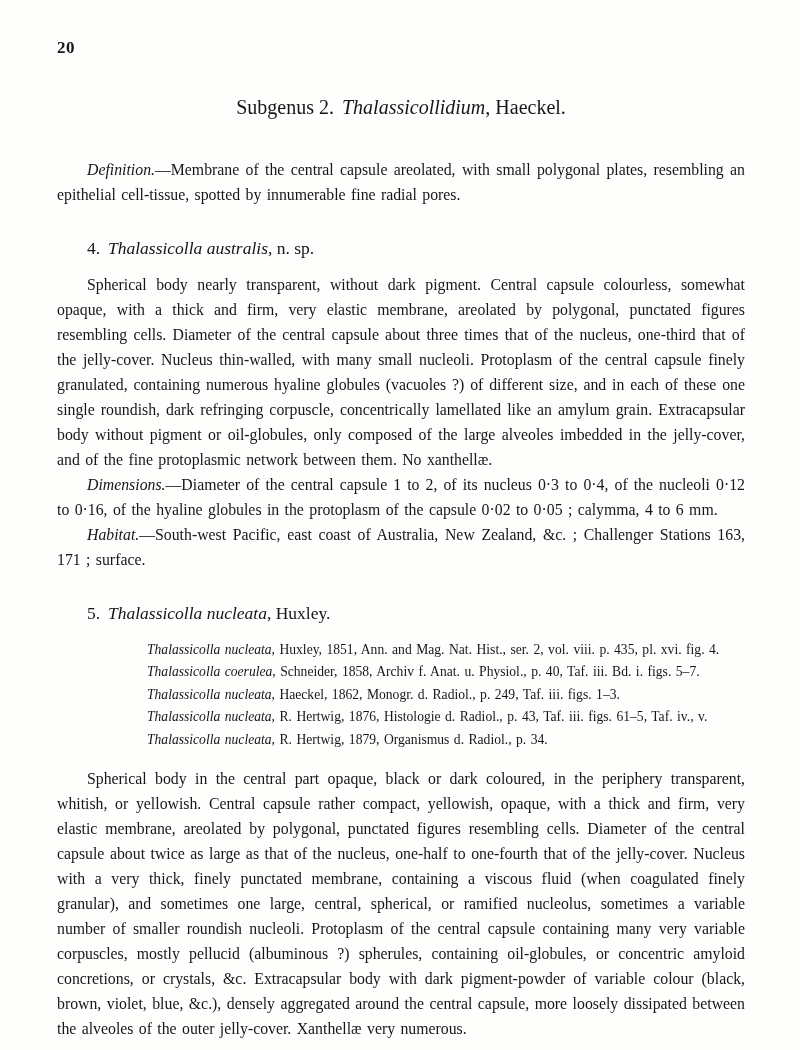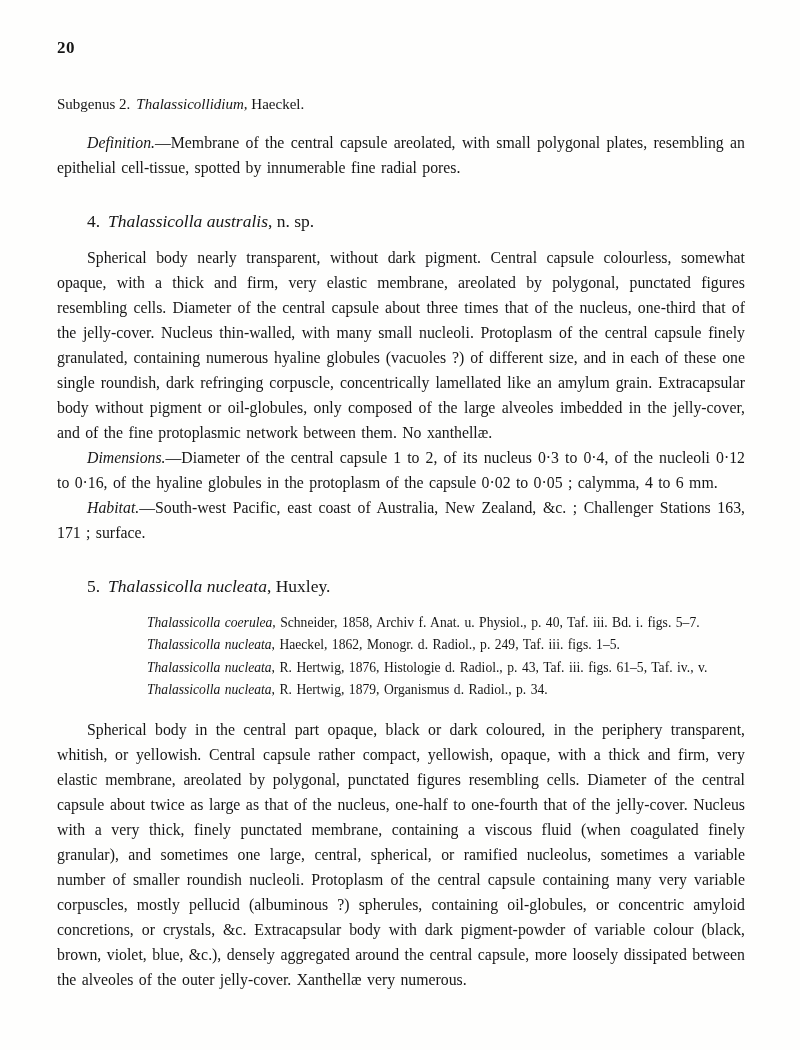--- a/index.html
+++ b/index.html
@@ -34,35 +34,35 @@
   }
   .running-title {
     font-size: 15px;
     font-weight: bold;
     letter-spacing: 1.8px;
     word-spacing: 4px;
   }
   
   .subgenus {
     margin: 36px 0 0 0;
-    text-align: left;
-    font-size: 15px;
+    text-align: center;
+    font-size: 20px;
     font-weight: normal;
   }
   .subgenus .lead { margin-right: 0.4em; }
   
   .para {
     margin: 0;
     text-indent: 30px;
     text-align: justify;
     font-size: 15.8px;
     line-height: 25px;
     word-spacing: 0.09em;
   }
-  .mt-def  { margin-top: 17px; }
+  .mt-def  { margin-top: 38px; }
   .mt-body { margin-top: 13px; }
   .mt-desc5 { margin-top: 15px; font-family: Liberation Serif, serif; }
   
   .species-heading {
     margin: 31px 0 0 30px;
     font-size: 17.5px;
     font-weight: normal;
   }
   .species-heading .num { margin-right: 0.45em; }
   
@@ -96,21 +96,22 @@
 
   <p class="para mt-body">Spherical body nearly transparent, without dark pigment.  Central capsule colourless, somewhat opaque, with a thick and firm, very elastic membrane, areolated by polygonal, punctated figures resembling cells.  Diameter of the central capsule about three times that of the nucleus, one-third that of the jelly-cover.  Nucleus thin-walled, with many small nucleoli.  Protoplasm of the central capsule finely granulated, containing numerous hyaline globules (vacuoles ?) of different size, and in each of these one single roundish, dark refringing corpuscle, concentrically lamellated like an amylum grain.  Extracapsular body without pigment or oil-globules, only composed of the large alveoles imbedded in the jelly-cover, and of the fine protoplasmic network between them.  No xanthellæ.</p>
 
   <p class="para"><i>Dimensions.</i><span>—Diameter of the central capsule 1 to 2, of its nucleus 0·3 to 0·4, of the nucleoli 0·12 to 0·16, of the hyaline globules in the protoplasm of the capsule 0·02 to 0·05 ; calymma, 4 to 6 mm.</span></p>
 
   <p class="para"><i>Habitat.</i><span>—South-west Pacific, east coast of Australia, New Zealand, &amp;c. ; Challenger Stations 163, 171 ; surface.</span></p>
 
   <h3 class="species-heading"><span class="num">5.</span><i>Thalassicolla nucleata</i><span>, Huxley.</span></h3>
 
   <div class="synonymy">
+    <p class="syn"><i>Thalassicolla nucleata</i><span>, Huxley, 1851, Ann. and Mag. Nat. Hist., ser. 2, vol. viii. p. 435, pl. xvi. fig. 4.</span></p>
     <p class="syn"><i>Thalassicolla coerulea</i><span>, Schneider, 1858, Archiv f. Anat. u. Physiol., p. 40, Taf. iii. Bd. i. figs. 5–7.</span></p>
-    <p class="syn"><i>Thalassicolla nucleata</i><span>, Haeckel, 1862, Monogr. d. Radiol., p. 249, Taf. iii. figs. 1–5.</span></p>
+    <p class="syn"><i>Thalassicolla nucleata</i><span>, Haeckel, 1862, Monogr. d. Radiol., p. 249, Taf. iii. figs. 1–3.</span></p>
     <p class="syn"><i>Thalassicolla nucleata</i><span>, R. Hertwig, 1876, Histologie d. Radiol., p. 43, Taf. iii. figs. 61–5, Taf. iv., v.</span></p>
     <p class="syn"><i>Thalassicolla nucleata</i><span>, R. Hertwig, 1879, Organismus d. Radiol., p. 34.</span></p>
   </div>
 
   <p class="para mt-desc5">Spherical body in the central part opaque, black or dark coloured, in the periphery transparent, whitish, or yellowish.  Central capsule rather compact, yellowish, opaque, with a thick and firm, very elastic membrane, areolated by polygonal, punctated figures resembling cells.  Diameter of the central capsule about twice as large as that of the nucleus, one-half to one-fourth that of the jelly-cover.  Nucleus with a very thick, finely punctated membrane, containing a viscous fluid (when coagulated finely granular), and sometimes one large, central, spherical, or ramified nucleolus, sometimes a variable number of smaller roundish nucleoli.  Protoplasm of the central capsule containing many very variable corpuscles, mostly pellucid (albuminous ?) spherules, containing oil-globules, or concentric amyloid concretions, or crystals, &amp;c.  Extracapsular body with dark pigment-powder of variable colour (black, brown, violet, blue, &amp;c.), densely aggregated around the central capsule, more loosely dissipated between the alveoles of the outer jelly-cover.  Xanthellæ very numerous.</p>
 
 </div>
 
 </body></html>

